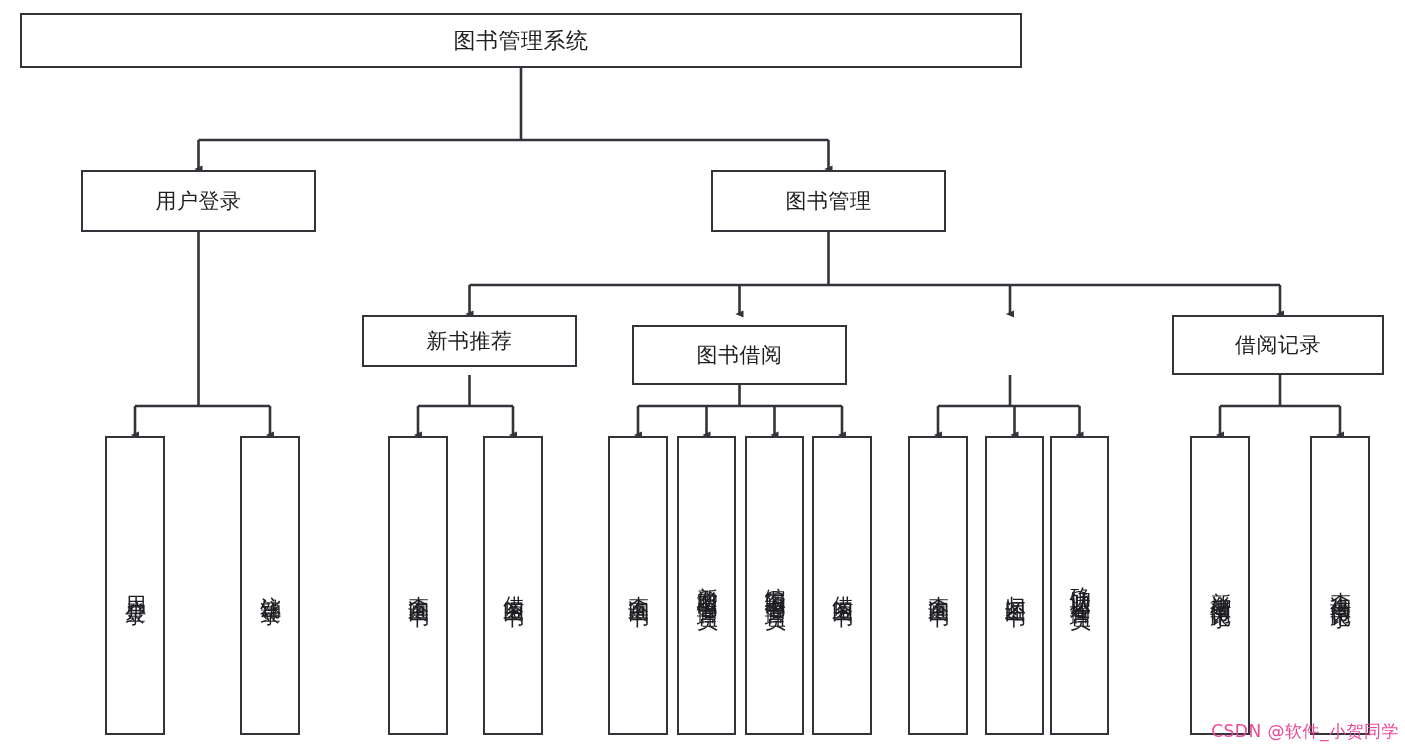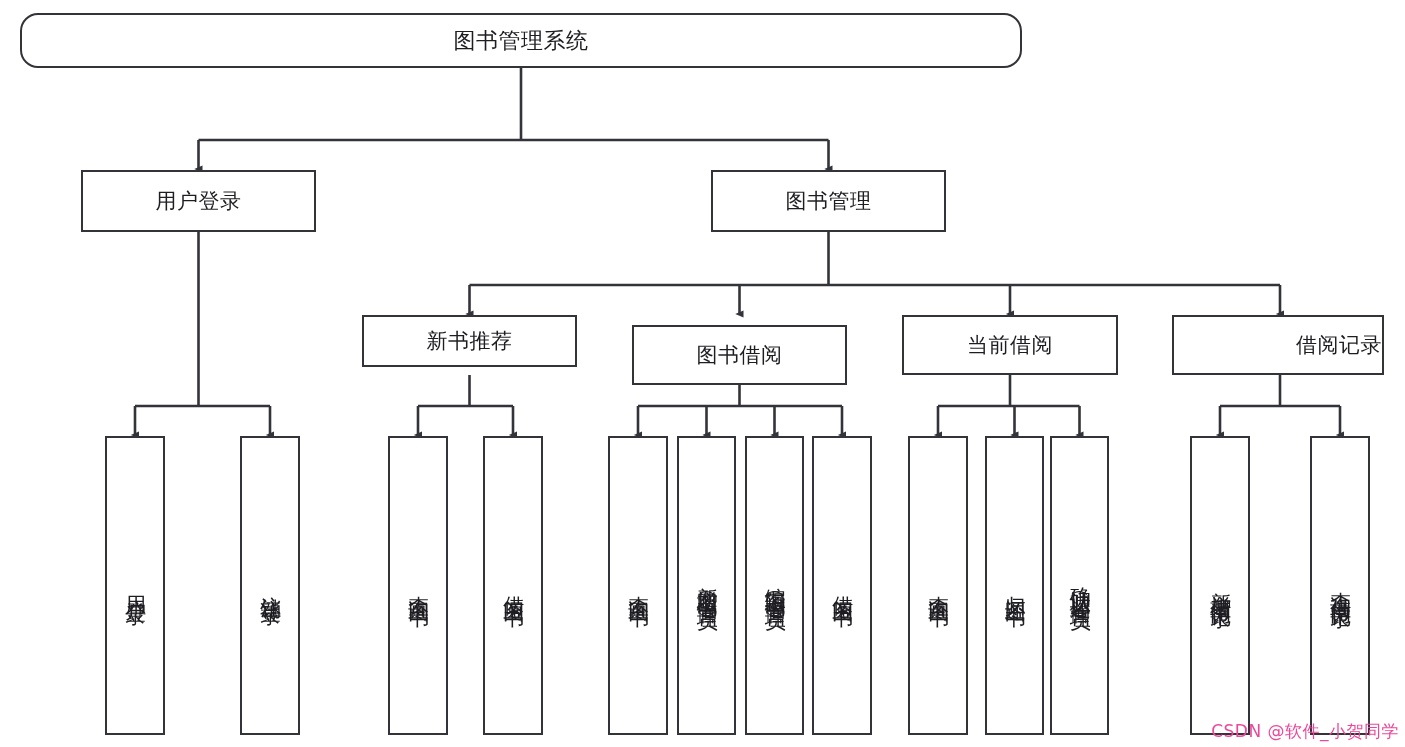--- a/index.html
+++ b/index.html
@@ -112,41 +112,38 @@
         <path d="M 938 406 L 938 435" marker-end="url(#arrowhead)" stroke-linecap="butt"></path>
         <path d="M 1014.5 406 L 1014.5 435" marker-end="url(#arrowhead)" stroke-linecap="butt"></path>
         <path d="M 1079.5 406 L 1079.5 435" marker-end="url(#arrowhead)" stroke-linecap="butt"></path>
         <path d="M 1280 375 L 1280 406" stroke-linecap="butt"></path>
         <path d="M 1220 406 L 1340 406" stroke-linecap="butt"></path>
         <path d="M 1220 406 L 1220 435" marker-end="url(#arrowhead)" stroke-linecap="butt"></path>
         <path d="M 1340 406 L 1340 435" marker-end="url(#arrowhead)" stroke-linecap="butt"></path>
       </g>
   </svg>
 
-  <div class="node h root" style="left: 20px; top: 13px; width: 1002px; height: 55px; border-radius: 18px;">
+  <div class="node h root" style="left: 20px; top: 13px; width: 1002px; height: 55px;">
     <span class="lbl">图书管理系统</span>
   </div>
 
   <div class="node h" style="left: 81px; top: 170px; width: 235px; height: 62px;">
     <span class="lbl">用户登录</span>
   </div>
   <div class="node h" style="left: 711px; top: 170px; width: 235px; height: 62px; justify-content: center;">
     <span class="lbl">图书管理</span>
   </div>
 
   <div class="node h" style="left: 362px; top: 315px; width: 215px; height: 52px;">
     <span class="lbl">新书推荐</span>
   </div>
   <div class="node h" style="left: 632px; top: 325px; width: 215px; height: 60px;">
     <span class="lbl">图书借阅</span>
   </div>
-  <div class="node h" style="left: 902px; top: 315px; width: 216px; height: 60px;">
-    <span class="lbl">当前借阅</span>
-  </div>
-  <div class="node h" style="left: 1172px; top: 315px; width: 212px; height: 60px; justify-content: flex-end;">
+  <div class="node h" style="left: 1172px; top: 315px; width: 212px; height: 60px;">
     <span class="lbl">借阅记录</span>
   </div>
 
   <div class="node v" style="left: 105px; top: 436px; width: 60px; height: 299px;">
     <span class="lbl">用户登录</span>
   </div>
   <div class="node v" style="left: 240px; top: 436px; width: 60px; height: 299px;">
     <span class="lbl">注销登录</span>
   </div>
 

